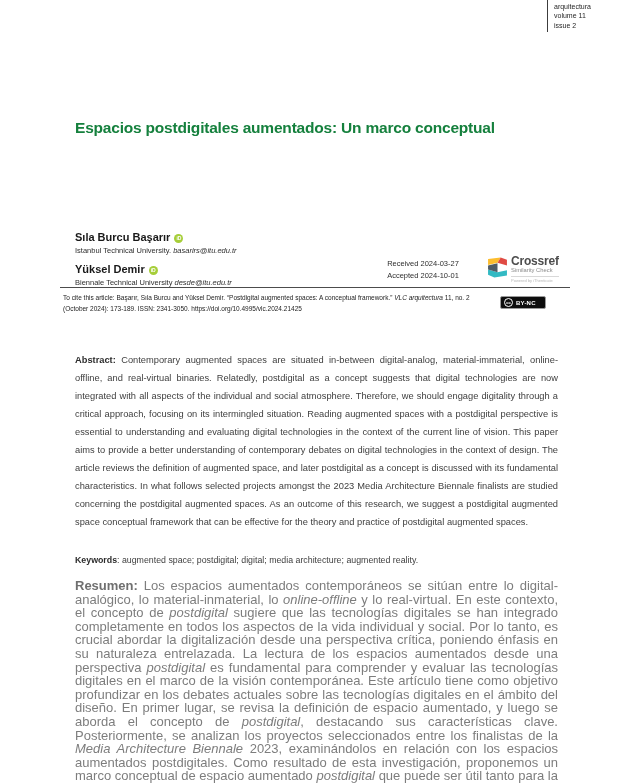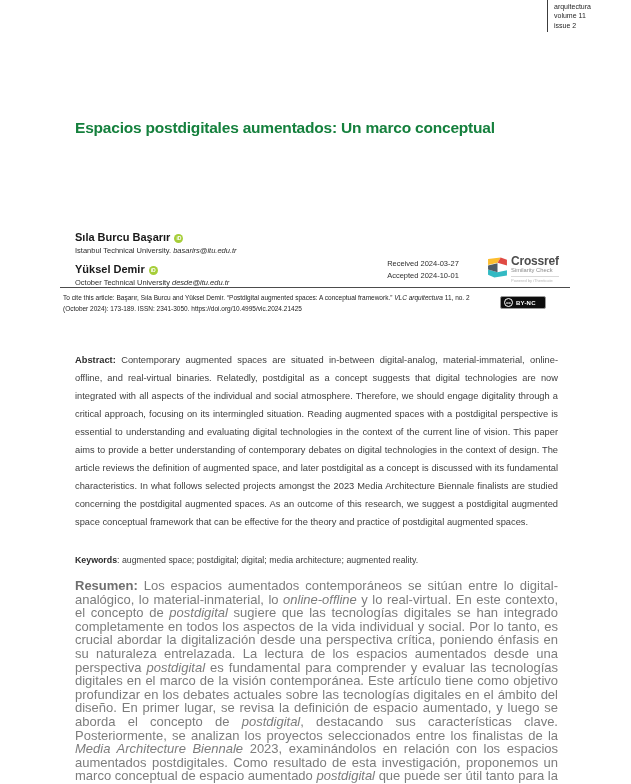--- a/index.html
+++ b/index.html
@@ -78,21 +78,21 @@
       <div class="affil">
         <span>Istanbul Technical University.</span>
         <span class="email">basarirs@itu.edu.tr</span>
       </div>
     </div>
     <div class="author">
       <div>
         <span class="author-name">Yüksel Demir</span><span class="orcid">iD</span>
       </div>
       <div class="affil">
-        <span>October Technical University</span>
+        <span>Biennale Technical University</span>
         <span class="email">desde@itu.edu.tr</span>
       </div>
     </div>
   </div>
 
   <div class="dates">
     <div>Received 2024-03-27</div>
     <div>Accepted 2024-10-01</div>
   </div>
 

